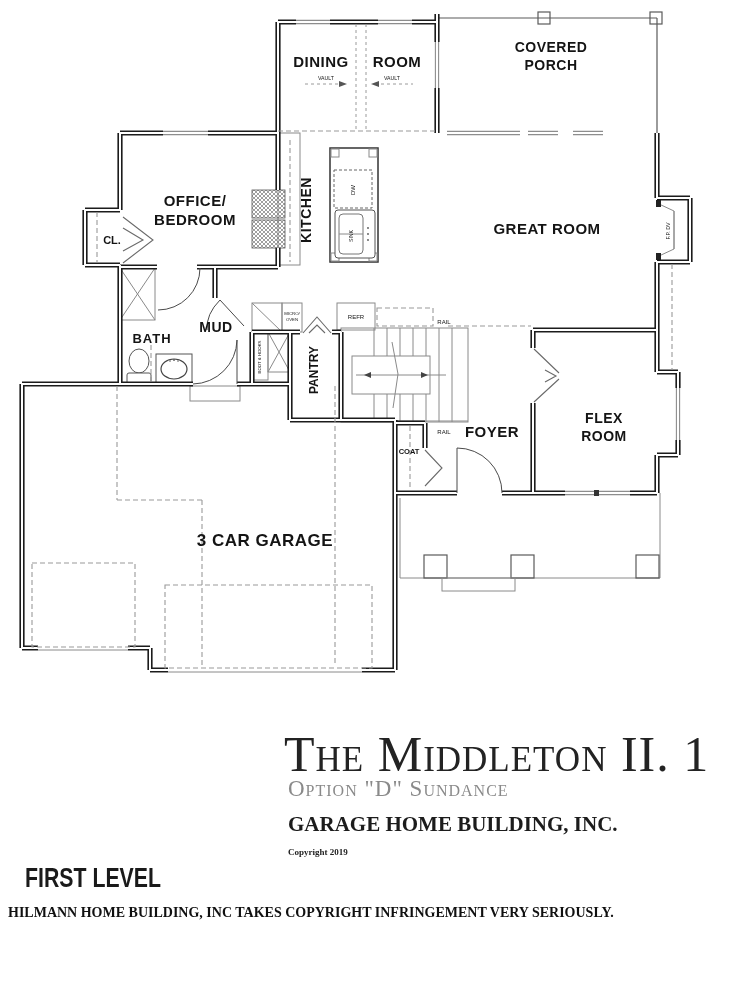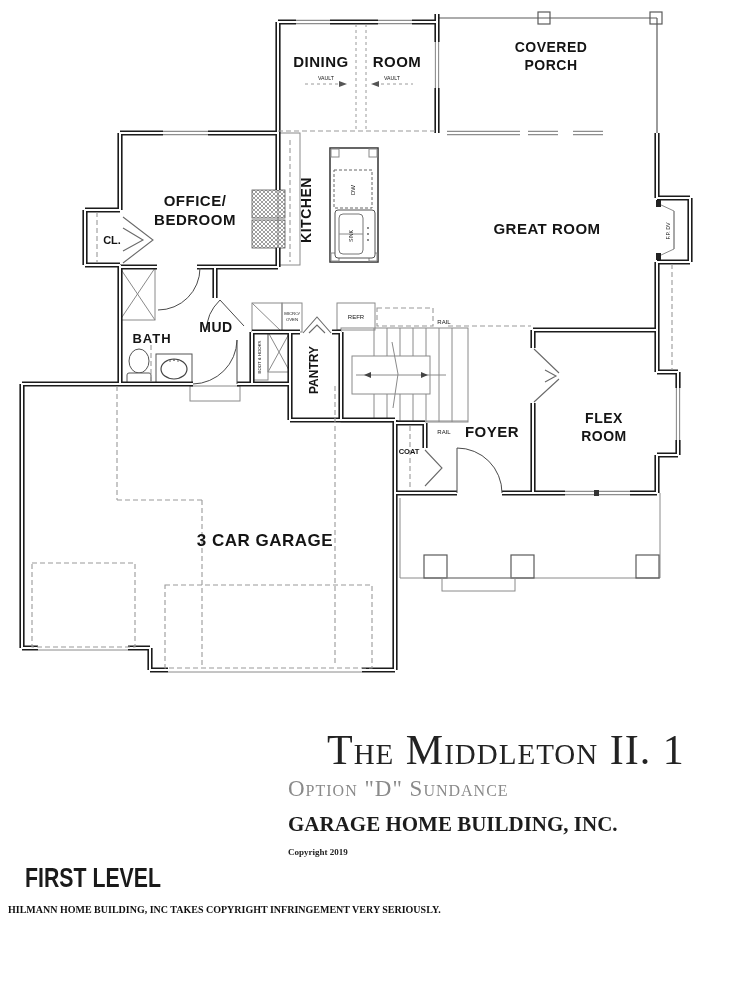--- a/index.html
+++ b/index.html
@@ -16,26 +16,26 @@
   .arc{stroke:#4a4a4a;stroke-width:1;fill:none;}
   .zig{stroke:#6a6a6a;stroke-width:1.1;fill:none;}
   .winline{stroke:#8d8d8d;stroke-width:1.1;fill:none;}
   .wipe{stroke:#ffffff;stroke-width:7;fill:none;}
   .r15{font-size:15px;letter-spacing:.5px;} .r14{font-size:14px;letter-spacing:.5px;}
   .r13{font-size:13px;letter-spacing:1px;} .r12{font-size:12px;} .r11{font-size:11px;}
   .r17{font-size:17px;letter-spacing:.5px;}
   .t7{font-size:7.5px;} .t6{font-size:6px;font-weight:normal;} .t5{font-size:5.2px;font-weight:normal;}
   .t4{font-size:4.3px;font-weight:normal;}
   .abs{position:absolute;}
-  .plan-title{left:284px;top:727px;font-family:"Liberation Serif","DejaVu Serif",serif;font-variant:small-caps;font-size:42px;line-height:1.1;color:#232323;letter-spacing:1px;white-space:nowrap;margin-left:43px;}
+  .plan-title{left:284px;top:727px;font-family:"Liberation Serif","DejaVu Serif",serif;font-variant:small-caps;font-size:50px;line-height:1.1;color:#232323;letter-spacing:1px;white-space:nowrap;}
   .plan-option{left:288px;top:776px;font-family:"Liberation Serif","DejaVu Serif",serif;font-variant:small-caps;font-size:23px;color:#8a8a8a;letter-spacing:1px;white-space:nowrap;}
   .company{left:288px;top:812px;font-family:"Liberation Serif","DejaVu Serif",serif;font-weight:bold;font-size:21px;color:#1c1c1c;white-space:nowrap;}
   .copyright{left:288px;top:847px;font-family:"Liberation Serif","DejaVu Serif",serif;font-weight:bold;font-size:9px;color:#222;}
   .first-level{left:25px;top:862px;font-size:28px;font-weight:bold;color:#1a1a1a;transform:scaleX(.76);transform-origin:0 50%;white-space:nowrap;}
-  .legal{left:8px;top:904px;width:737px;font-family:"Liberation Serif","DejaVu Serif",serif;font-size:10px;color:#101010;line-height:1.28;}
+  .legal{left:8px;top:904px;width:737px;font-family:"Liberation Serif","DejaVu Serif",serif;font-size:14px;color:#101010;line-height:1.28;}
   .legal-headline{font-weight:bold;}
 </style>
 </head>
 <body>
 
 <div class="sheet">
 
 <svg width="746" height="706" viewBox="0 0 746 706">
   <defs>
     <pattern id="hatch" width="4" height="4" patternUnits="userSpaceOnUse">

